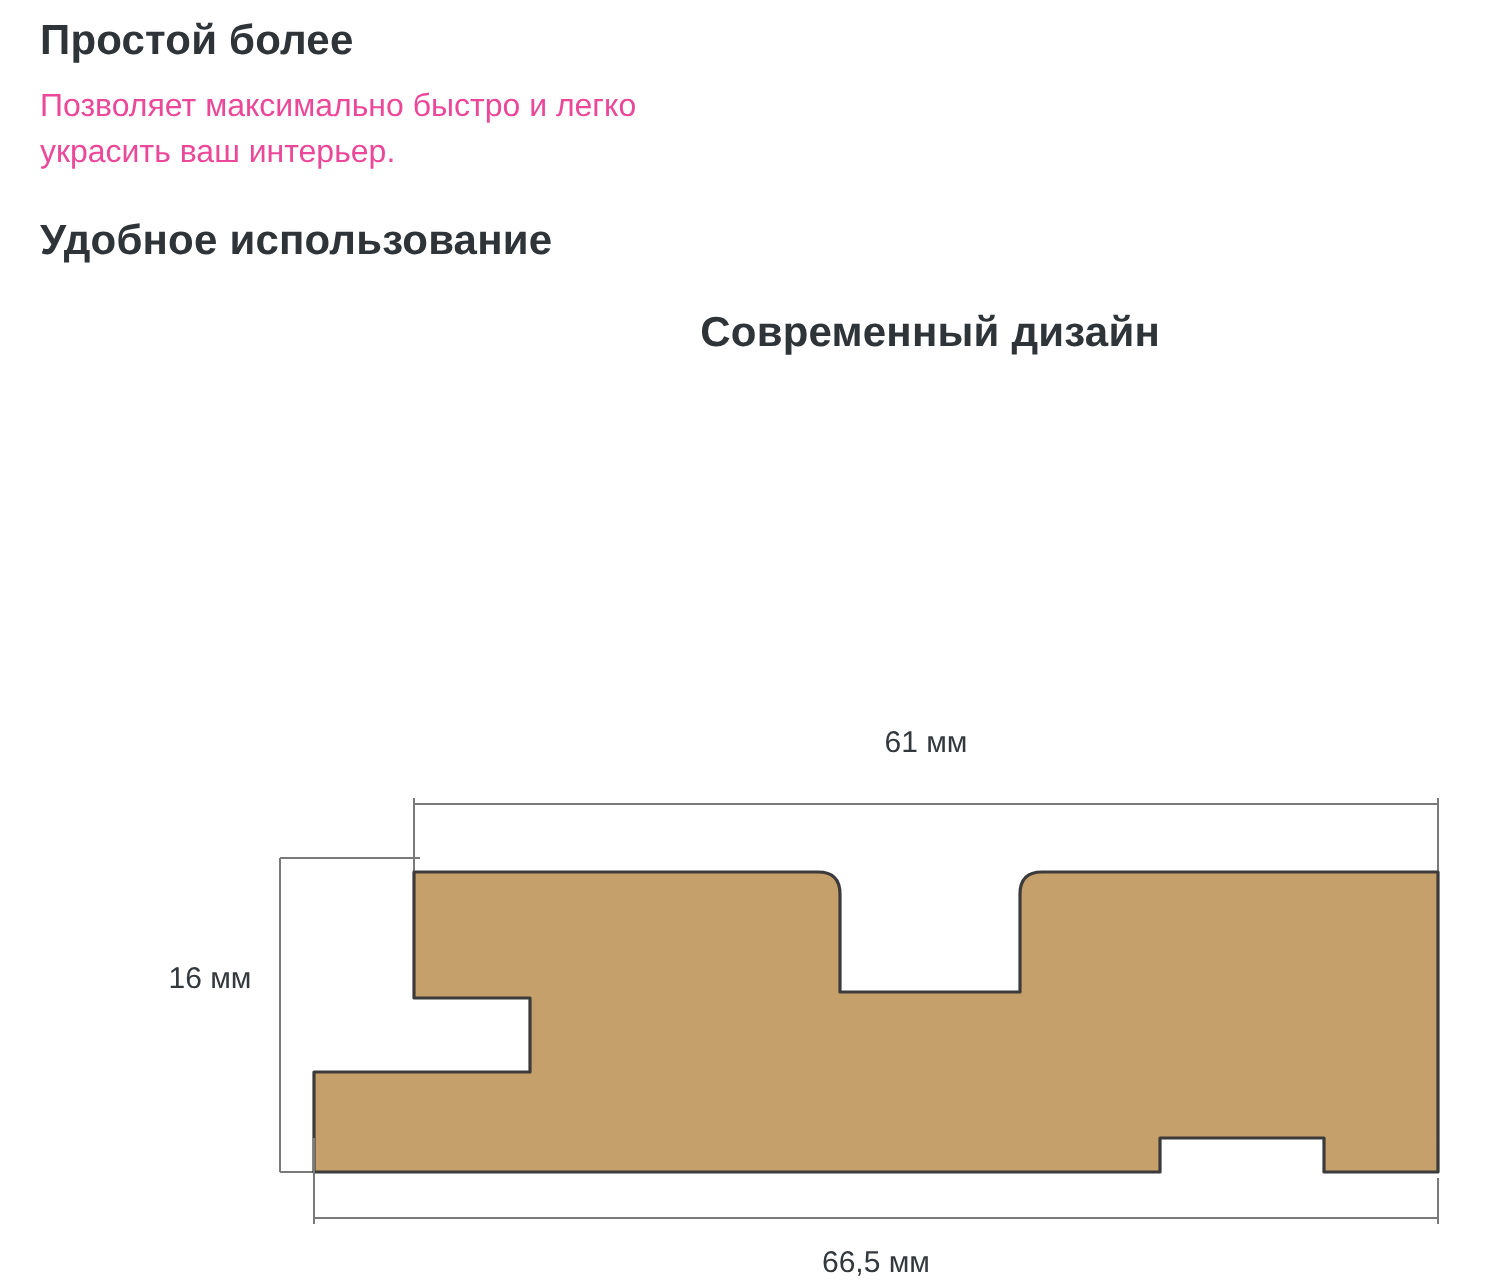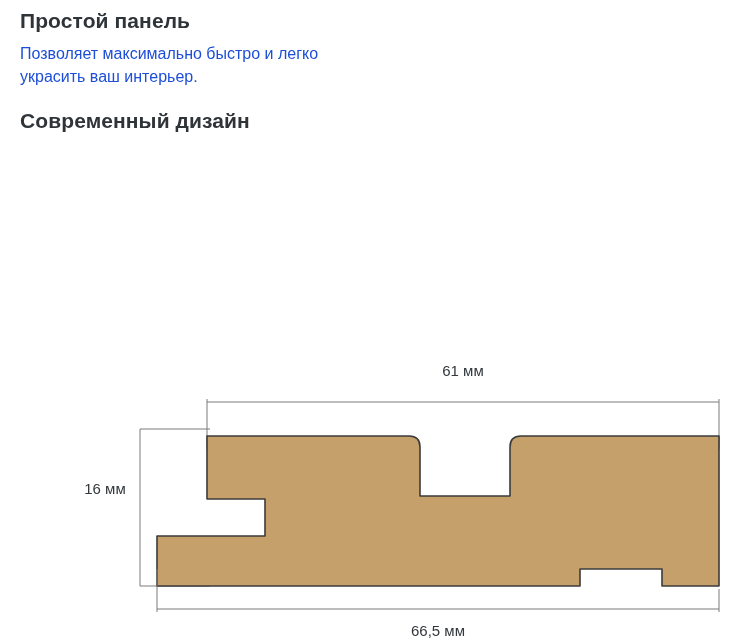--- a/index.html
+++ b/index.html
@@ -23,33 +23,34 @@
     position: absolute;
     left: 20px;
     top: 8px;
     width: 560px;
   }
   .section {
     margin-bottom: 20px;
   }
   .section:last-child {
     margin-bottom: 4px;
+    text-align: right;
   }
   .section h2 {
     font-size: 21px;
     font-weight: bold;
     line-height: 26px;
     color: #2f3438;
     margin: 0 0 8px 0;
     letter-spacing: 0.1px;
   }
   .section p {
     font-size: 16px;
     line-height: 23px;
-    color: #1d4ed8;
+    color: #ec4899;
     margin: 0;
     white-space: pre-line;
   }
   .diagram {
     position: absolute;
     left: 0;
     top: 344px;
     width: 744px;
     height: 314px;
   }
@@ -63,26 +64,27 @@
   }
 </style>
 </head>
 <body>
 
 <div class="page">
 
   <div class="text-block">
 
     <div class="section">
-      <h2>Простой панель</h2>
+      <h2>Простой более</h2>
       <p>Позволяет максимально быстро и легко
 украсить ваш интерьер.</p>
     </div>
 
     <div class="section">
+      <h2>Удобное использование</h2>
     </div>
 
     <div class="section">
       <h2>Современный дизайн</h2>
     </div>
 
   </div>
 
   <div class="diagram">
     <svg width="744" height="314" viewBox="0 0 744 314" xmlns="http://www.w3.org/2000/svg">

